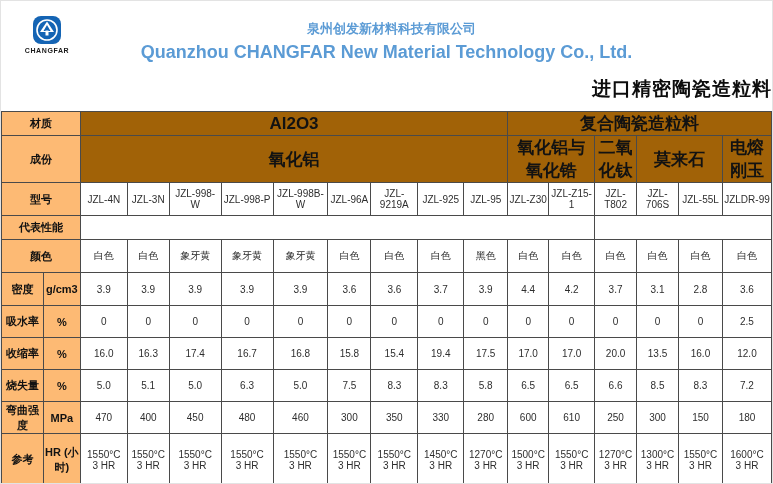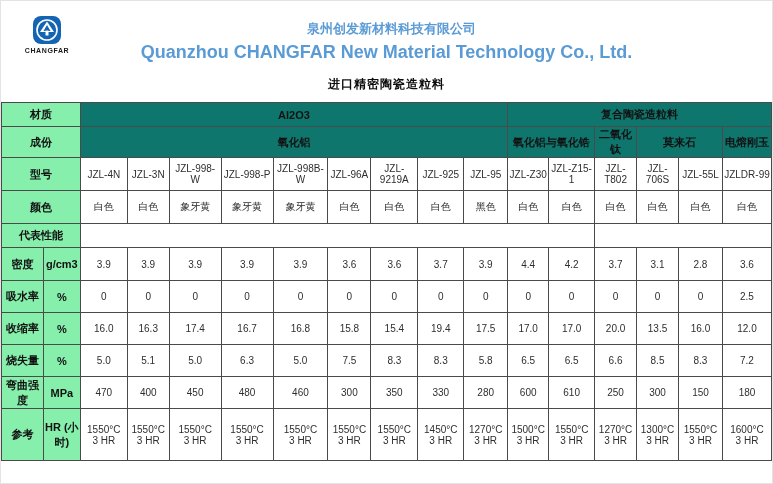--- a/index.html
+++ b/index.html
@@ -4,26 +4,26 @@
 <style>
   html,body{margin:0;padding:0;background:#ffffff;}
   body{width:773px;height:484px;font-family:"Liberation Sans",sans-serif;}
   .page{position:relative;width:773px;height:484px;box-sizing:border-box;background:#ffffff;border:1px solid #e3e3e3;overflow:hidden;}
   .logo{position:absolute;left:16px;top:14px;width:60px;text-align:center;}
   .logo svg{display:block;margin:0 auto;}
   .logo-text{font-size:7px;font-weight:bold;color:#1b1b1b;letter-spacing:0.6px;margin-top:2px;}
   .company{text-align:center;padding-top:19px;}
   .company-cn{color:#5b9bd5;font-weight:bold;font-size:13px;padding-left:10px;}
   .company-en{color:#5b9bd5;font-weight:bold;font-size:18px;margin-top:4px;}
-  .doc-title{text-align:center;font-size:12px;font-weight:bold;color:#0d0d0d;margin:13px 0 9px 0;letter-spacing:1px;}
+  .doc-title{text-align:right;font-size:19px;font-weight:bold;color:#0d0d0d;margin:13px 0 9px 0;letter-spacing:1px;}
   table.spec{border-collapse:collapse;table-layout:fixed;margin:0 auto;}
   table.spec th,table.spec td{border:1px solid #4a4a4a;text-align:center;vertical-align:middle;padding:0 1px;box-sizing:border-box;overflow:hidden;}
-  table.spec th{background:#86efac;font-size:11px;font-weight:bold;color:#121212;}
+  table.spec th{background:#fdba74;font-size:11px;font-weight:bold;color:#121212;}
   table.spec td{font-size:10px;color:#2e2e2e;white-space:pre-line;background:#ffffff;}
-  table.spec td.hdr{background:#0f766e;font-weight:bold;font-size:11px;color:#121212;}
+  table.spec td.hdr{background:#a16207;font-weight:bold;font-size:17px;color:#121212;}
 </style>
 </head>
 <body>
 
 <div class="page">
 
   <div class="logo">
     <svg width="30" height="30" viewBox="0 0 30 30">
       <rect x="1" y="1" width="28" height="28" rx="8" fill="#1464b4"></rect>
       <circle cx="15" cy="15" r="10" fill="none" stroke="#ffffff" stroke-width="1.6"></circle>
@@ -86,42 +86,42 @@
           <td colspan="1">JZL-9219A</td>
           <td colspan="1">JZL-925</td>
           <td colspan="1">JZL-95</td>
           <td colspan="1">JZL-Z30</td>
           <td colspan="1">JZL-Z15-1</td>
           <td colspan="1">JZL-T802</td>
           <td colspan="1">JZL-706S</td>
           <td colspan="1">JZL-55L</td>
           <td colspan="1">JZLDR-99</td>
         </tr>
-        <tr style="height: 33px;">
-          <th colspan="2">颜色</th>
-          <td colspan="1">白色</td>
-          <td colspan="1">白色</td>
-          <td colspan="1">象牙黄</td>
-          <td colspan="1">象牙黄</td>
-          <td colspan="1">象牙黄</td>
-          <td colspan="1">白色</td>
-          <td colspan="1">白色</td>
-          <td colspan="1">白色</td>
-          <td colspan="1">黑色</td>
-          <td colspan="1">白色</td>
-          <td colspan="1">白色</td>
-          <td colspan="1">白色</td>
-          <td colspan="1">白色</td>
-          <td colspan="1">白色</td>
-          <td colspan="1">白色</td>
-        </tr>
         <tr style="height: 24px;">
           <th colspan="2">代表性能</th>
           <td colspan="11"></td>
           <td colspan="4"></td>
+        </tr>
+        <tr style="height: 33px;">
+          <th colspan="2">颜色</th>
+          <td colspan="1">白色</td>
+          <td colspan="1">白色</td>
+          <td colspan="1">象牙黄</td>
+          <td colspan="1">象牙黄</td>
+          <td colspan="1">象牙黄</td>
+          <td colspan="1">白色</td>
+          <td colspan="1">白色</td>
+          <td colspan="1">白色</td>
+          <td colspan="1">黑色</td>
+          <td colspan="1">白色</td>
+          <td colspan="1">白色</td>
+          <td colspan="1">白色</td>
+          <td colspan="1">白色</td>
+          <td colspan="1">白色</td>
+          <td colspan="1">白色</td>
         </tr>
         <tr style="height: 33px;">
           <th colspan="1">密度</th>
           <th>g/cm3</th>
           <td colspan="1">3.9</td>
           <td colspan="1">3.9</td>
           <td colspan="1">3.9</td>
           <td colspan="1">3.9</td>
           <td colspan="1">3.9</td>
           <td colspan="1">3.6</td>

